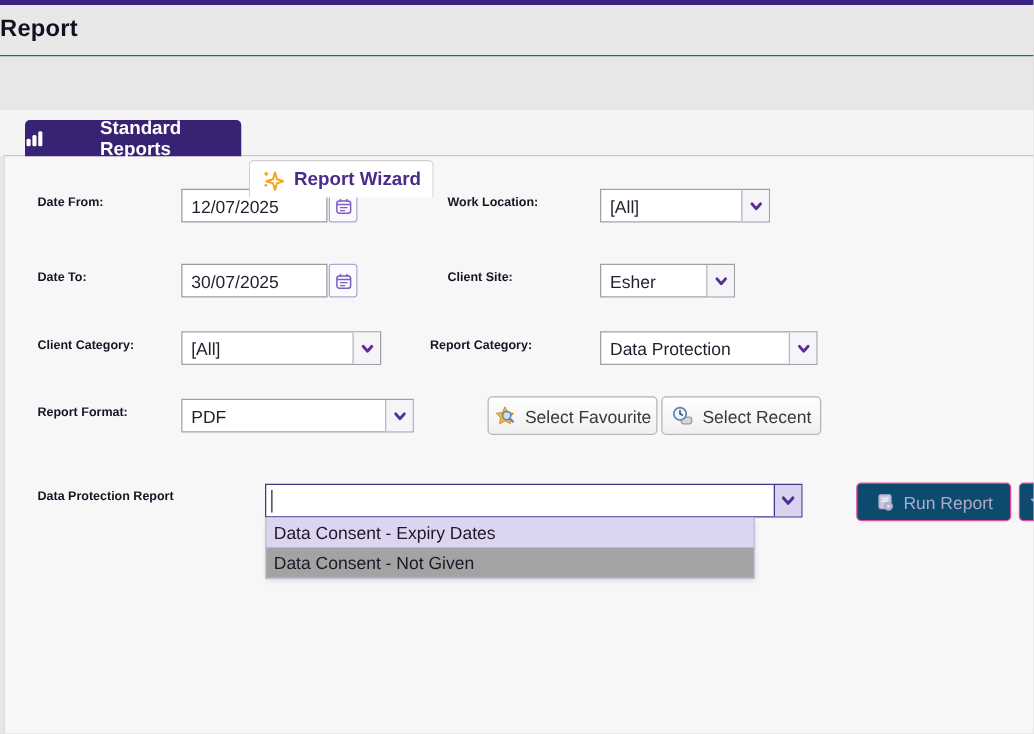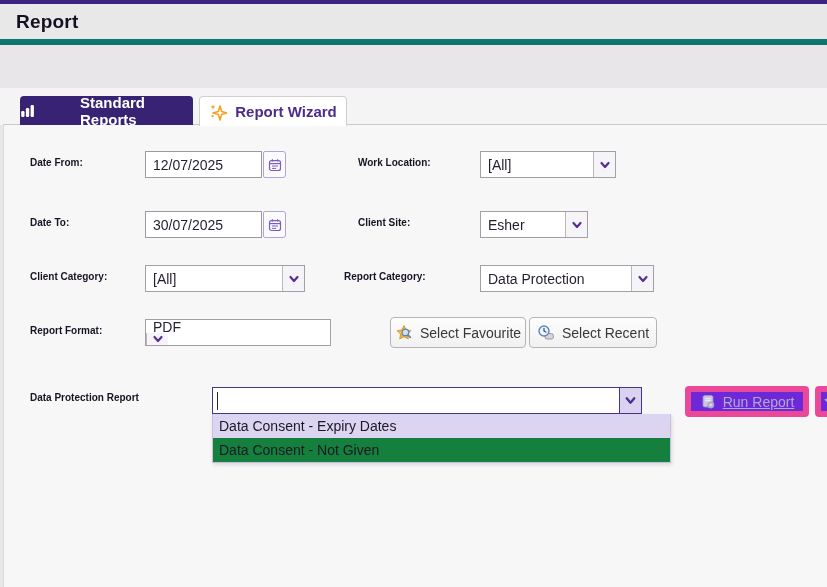--- a/index.html
+++ b/index.html
@@ -6,39 +6,39 @@
   html,body { background:#d6d4d6; }
   .screen {
     position:relative; width:827px; height:587px; overflow:hidden;
     background:#e8e6e8;
     font-family:"Liberation Sans", sans-serif;
   }
   
   .topbar { position:absolute; left:0; top:0; width:827px; height:4px; background:#3a2482; }
   .header {
     position:absolute; left:0; top:4px; width:827px; height:41px;
-    background:#e9e8e9; border-bottom:6px solid #0f766e;
-    display:flex; align-items:center; padding-left:16px;
+    background:#e9e8e9; border-bottom:1px solid #0f766e;
+    display:flex; align-items:center; 
   }
   .title { font-size:19px; font-weight:bold; color:#15101f; letter-spacing:.2px; }
   .tabstrip { position:absolute; left:0; top:88px; width:827px; height:37px; background:#f5f4f5; }
   .panel {
     position:absolute; left:3px; top:124px; width:824px; height:463px;
     background:#f8f7f8; border-top:1px solid #c9c7c9; border-left:1px solid #dcdadc;
   }
   
   .tab {
     position:absolute; top:96px; height:29px; z-index:3;
     display:flex; align-items:center; justify-content:center; gap:8px;
     font-size:15px; font-weight:bold; border-radius:4px 4px 0 0; cursor:default;
   }
   .tab-active { left:20px; width:173px; background:#382273; color:#ffffff;gap:44px; }
   .tab-inactive {
     left:199px; width:148px; background:#ffffff; color:#4b2b8c;
-    border:1px solid #d2cfd2; border-bottom:none; height:30px;
+    border:1px solid #d2cfd2; border-bottom:none; height:30px;margin-top:32px;
   }
   
   .lbl { position:absolute; font-size:10px; font-weight:bold; color:#191323; white-space:nowrap; }
   .group { position:absolute; height:27px; display:flex; }
   .txtfield {
     border:1px solid #9e999e; background:#ffffff; height:27px;
     font-size:14px; color:#241d2e; display:flex; align-items:center; padding:0 7px;
   }
   .calbtn {
     width:23px; height:27px; margin-left:1px;
@@ -51,36 +51,36 @@
     width:22px; border-left:1px solid #bab6ba; background:#f5f4f9;
     display:flex; align-items:center; justify-content:center; cursor:pointer;
   }
   .btn {
     position:absolute; height:31px; border:1px solid #b6b3b6; border-radius:4px;
     background:linear-gradient(#fefefe,#f1f0f1);
     display:flex; align-items:center; justify-content:center; gap:7px;
     font-size:14px; color:#3a373a; cursor:pointer;margin-left:32px;
   }
   .btn-disabled {
-    background:#6d28d9; border:6px solid #ec4899; color:#aeaacb; cursor:default;text-decoration:underline;
+    background:#0c4a6e; border:1px solid #ec4899; color:#aeaacb; cursor:default;
   }
   
   .combo {
     position:absolute; left:212px; top:387px; width:430px; height:27px;
     display:flex; border:1px solid #463589; background:#ffffff; z-index:4;
   }
   .combo .cin { flex:1; position:relative; font-size:14px; color:#241d2e; display:flex; align-items:center; padding:0 6px; }
   .caret { position:absolute; left:4px; top:4px; width:1px; height:18px; background:#2a2433; }
   .combo .chev {
     width:22px; border-left:1px solid #463589; background:#d9d3f0;
     display:flex; align-items:center; justify-content:center; cursor:pointer;
   }
   .optlist {
-    position:absolute; left:212px; top:414px; width:459px; z-index:4;
-    background:#15803d; border:1px solid #c4c1d8; border-top:none;
+    position:absolute; left:212px; top:414px; width:392px; z-index:4;
+    background:#a3a3a3; border:1px solid #c4c1d8; border-top:none;
     box-shadow:1px 2px 4px rgba(40,30,80,.14);
   }
   .opt { height:24px; display:flex; align-items:center; padding:0 6px; font-size:14px; color:#1d1726; cursor:pointer; }
   .opt-hl { background:#dbd5f2; }
   svg { display:block; }
 </style>
 </head>
 <body>
 
 <div class="screen">
@@ -188,21 +188,21 @@
     <div class="chev">
       <span>
         <svg width="12" height="12" viewBox="0 0 12 12">
             <path d="M2.5 4 L6 8 L9.5 4" fill="none" stroke="#5c2d91" stroke-width="2.2" stroke-linecap="round" stroke-linejoin="round"></path>
           </svg>
       </span>
     </div>
   </div>
 
   <div class="lbl" style="left:30px; top:325px;">Report Format:</div>
-  <div class="dd" style="left:145px; top:319px; width:186px;flex-direction:column;">
+  <div class="dd" style="left:145px; top:319px; width:186px;">
     <div class="val">PDF</div>
     <div class="chev">
       <span>
         <svg width="12" height="12" viewBox="0 0 12 12">
             <path d="M2.5 4 L6 8 L9.5 4" fill="none" stroke="#5c2d91" stroke-width="2.2" stroke-linecap="round" stroke-linejoin="round"></path>
           </svg>
       </span>
     </div>
   </div>
 

